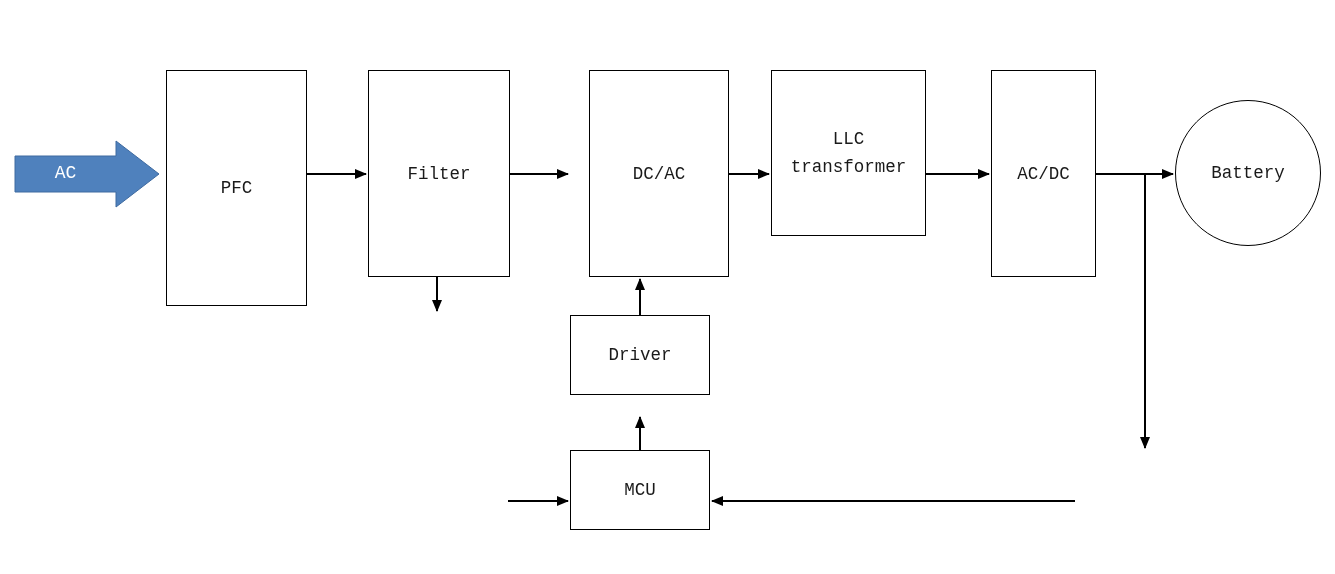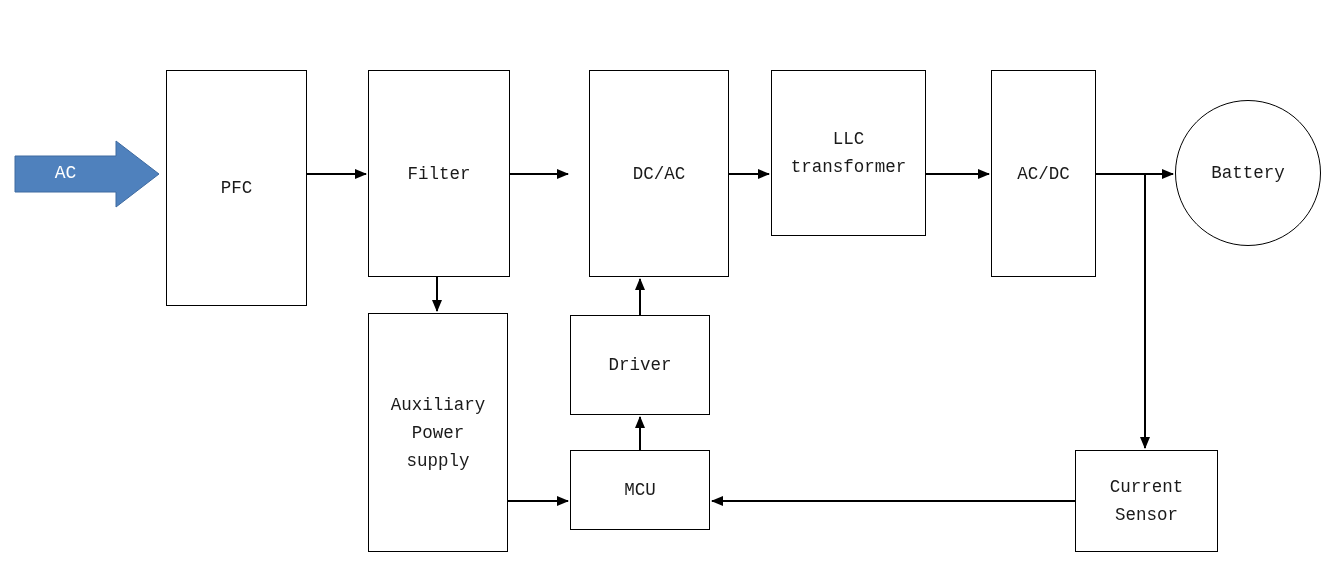--- a/index.html
+++ b/index.html
@@ -89,24 +89,19 @@
 
   <div class="node" style="left:589px; top:70px; width:140px; height:207px;">DC/AC</div>
 
   <div class="node" style="left:771px; top:70px; width:155px; height:166px;">LLC
 transformer</div>
 
   <div class="node" style="left:991px; top:70px; width:105px; height:207px;">AC/DC</div>
 
   <div class="node circle" style="left:1175px; top:100px; width:146px; height:146px;">Battery</div>
 
-  <div class="node" style="left:368px; top:313px; width:140px; height:239px;">Auxiliary
-Power
-supply</div>
 
-  <div class="node" style="left:570px; top:315px; width:140px; height:100px;">Driver</div>
+  <div class="node" style="left:570px; top:315px; width:140px; height:80px;">Driver</div>
 
   <div class="node" style="left:570px; top:450px; width:140px; height:80px;">MCU</div>
 
-  <div class="node" style="left:1075px; top:450px; width:143px; height:102px;">Current
-Sensor</div>
 
 </div>
 
 </body></html>

